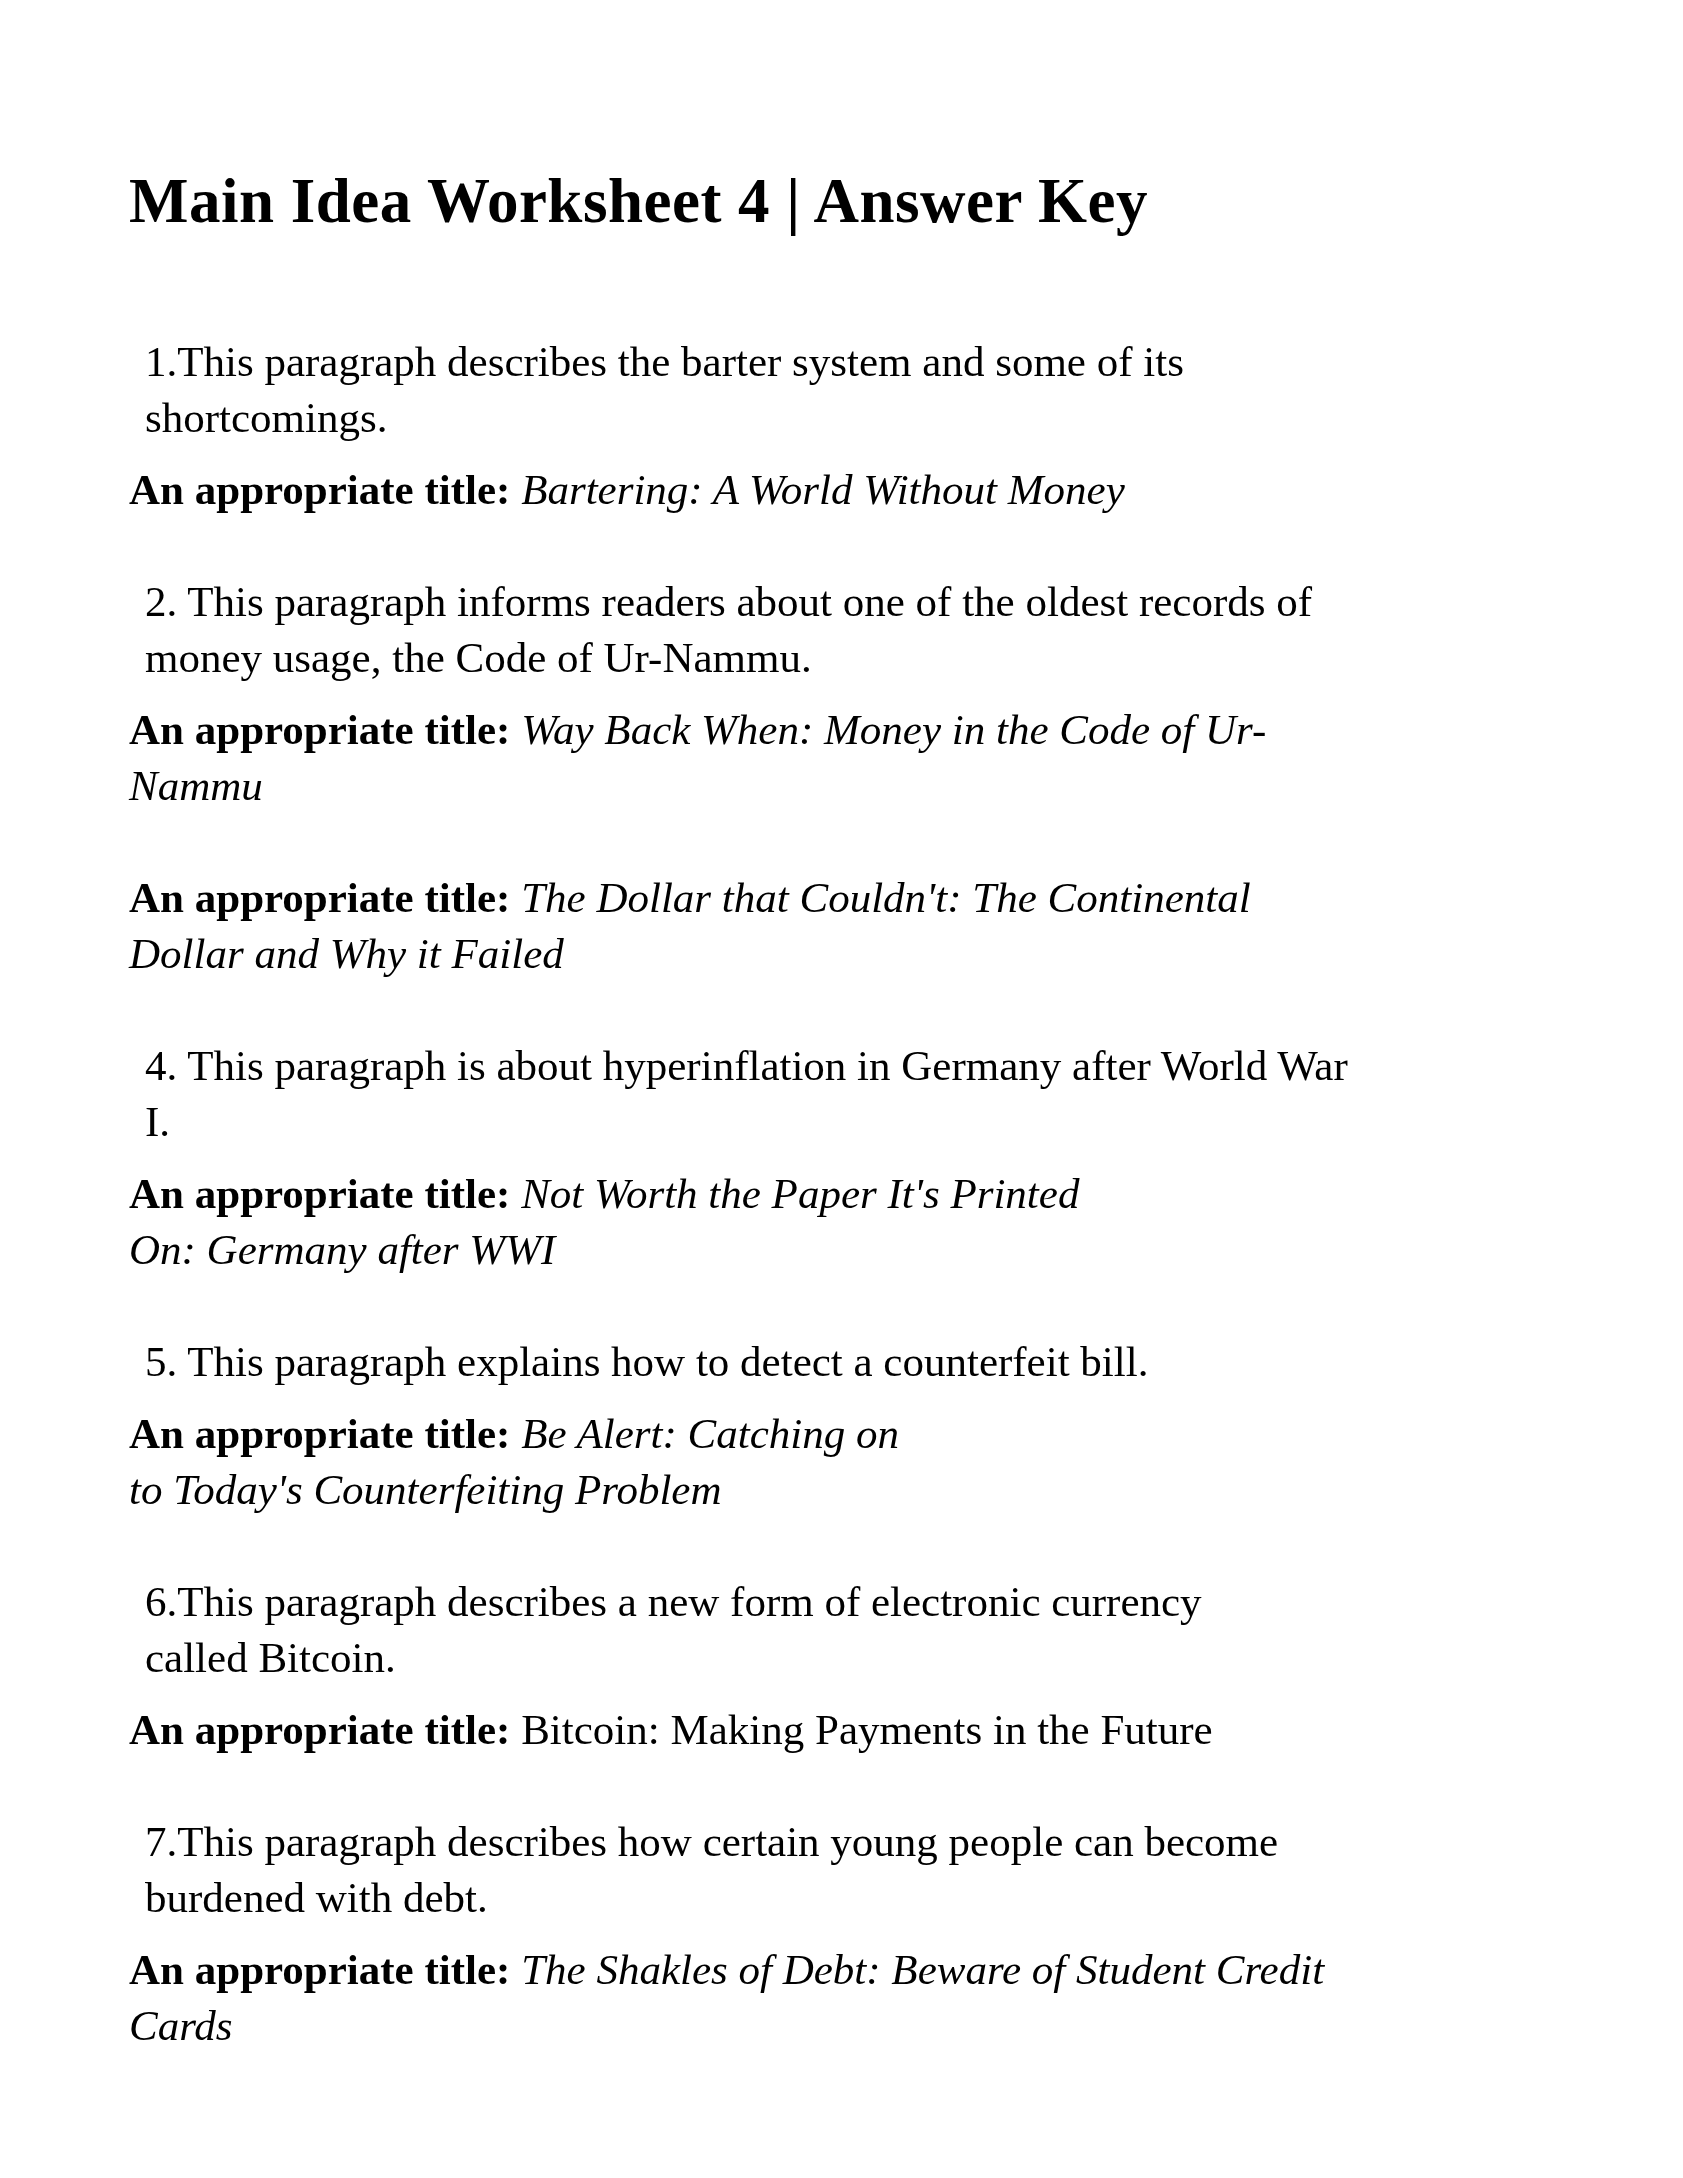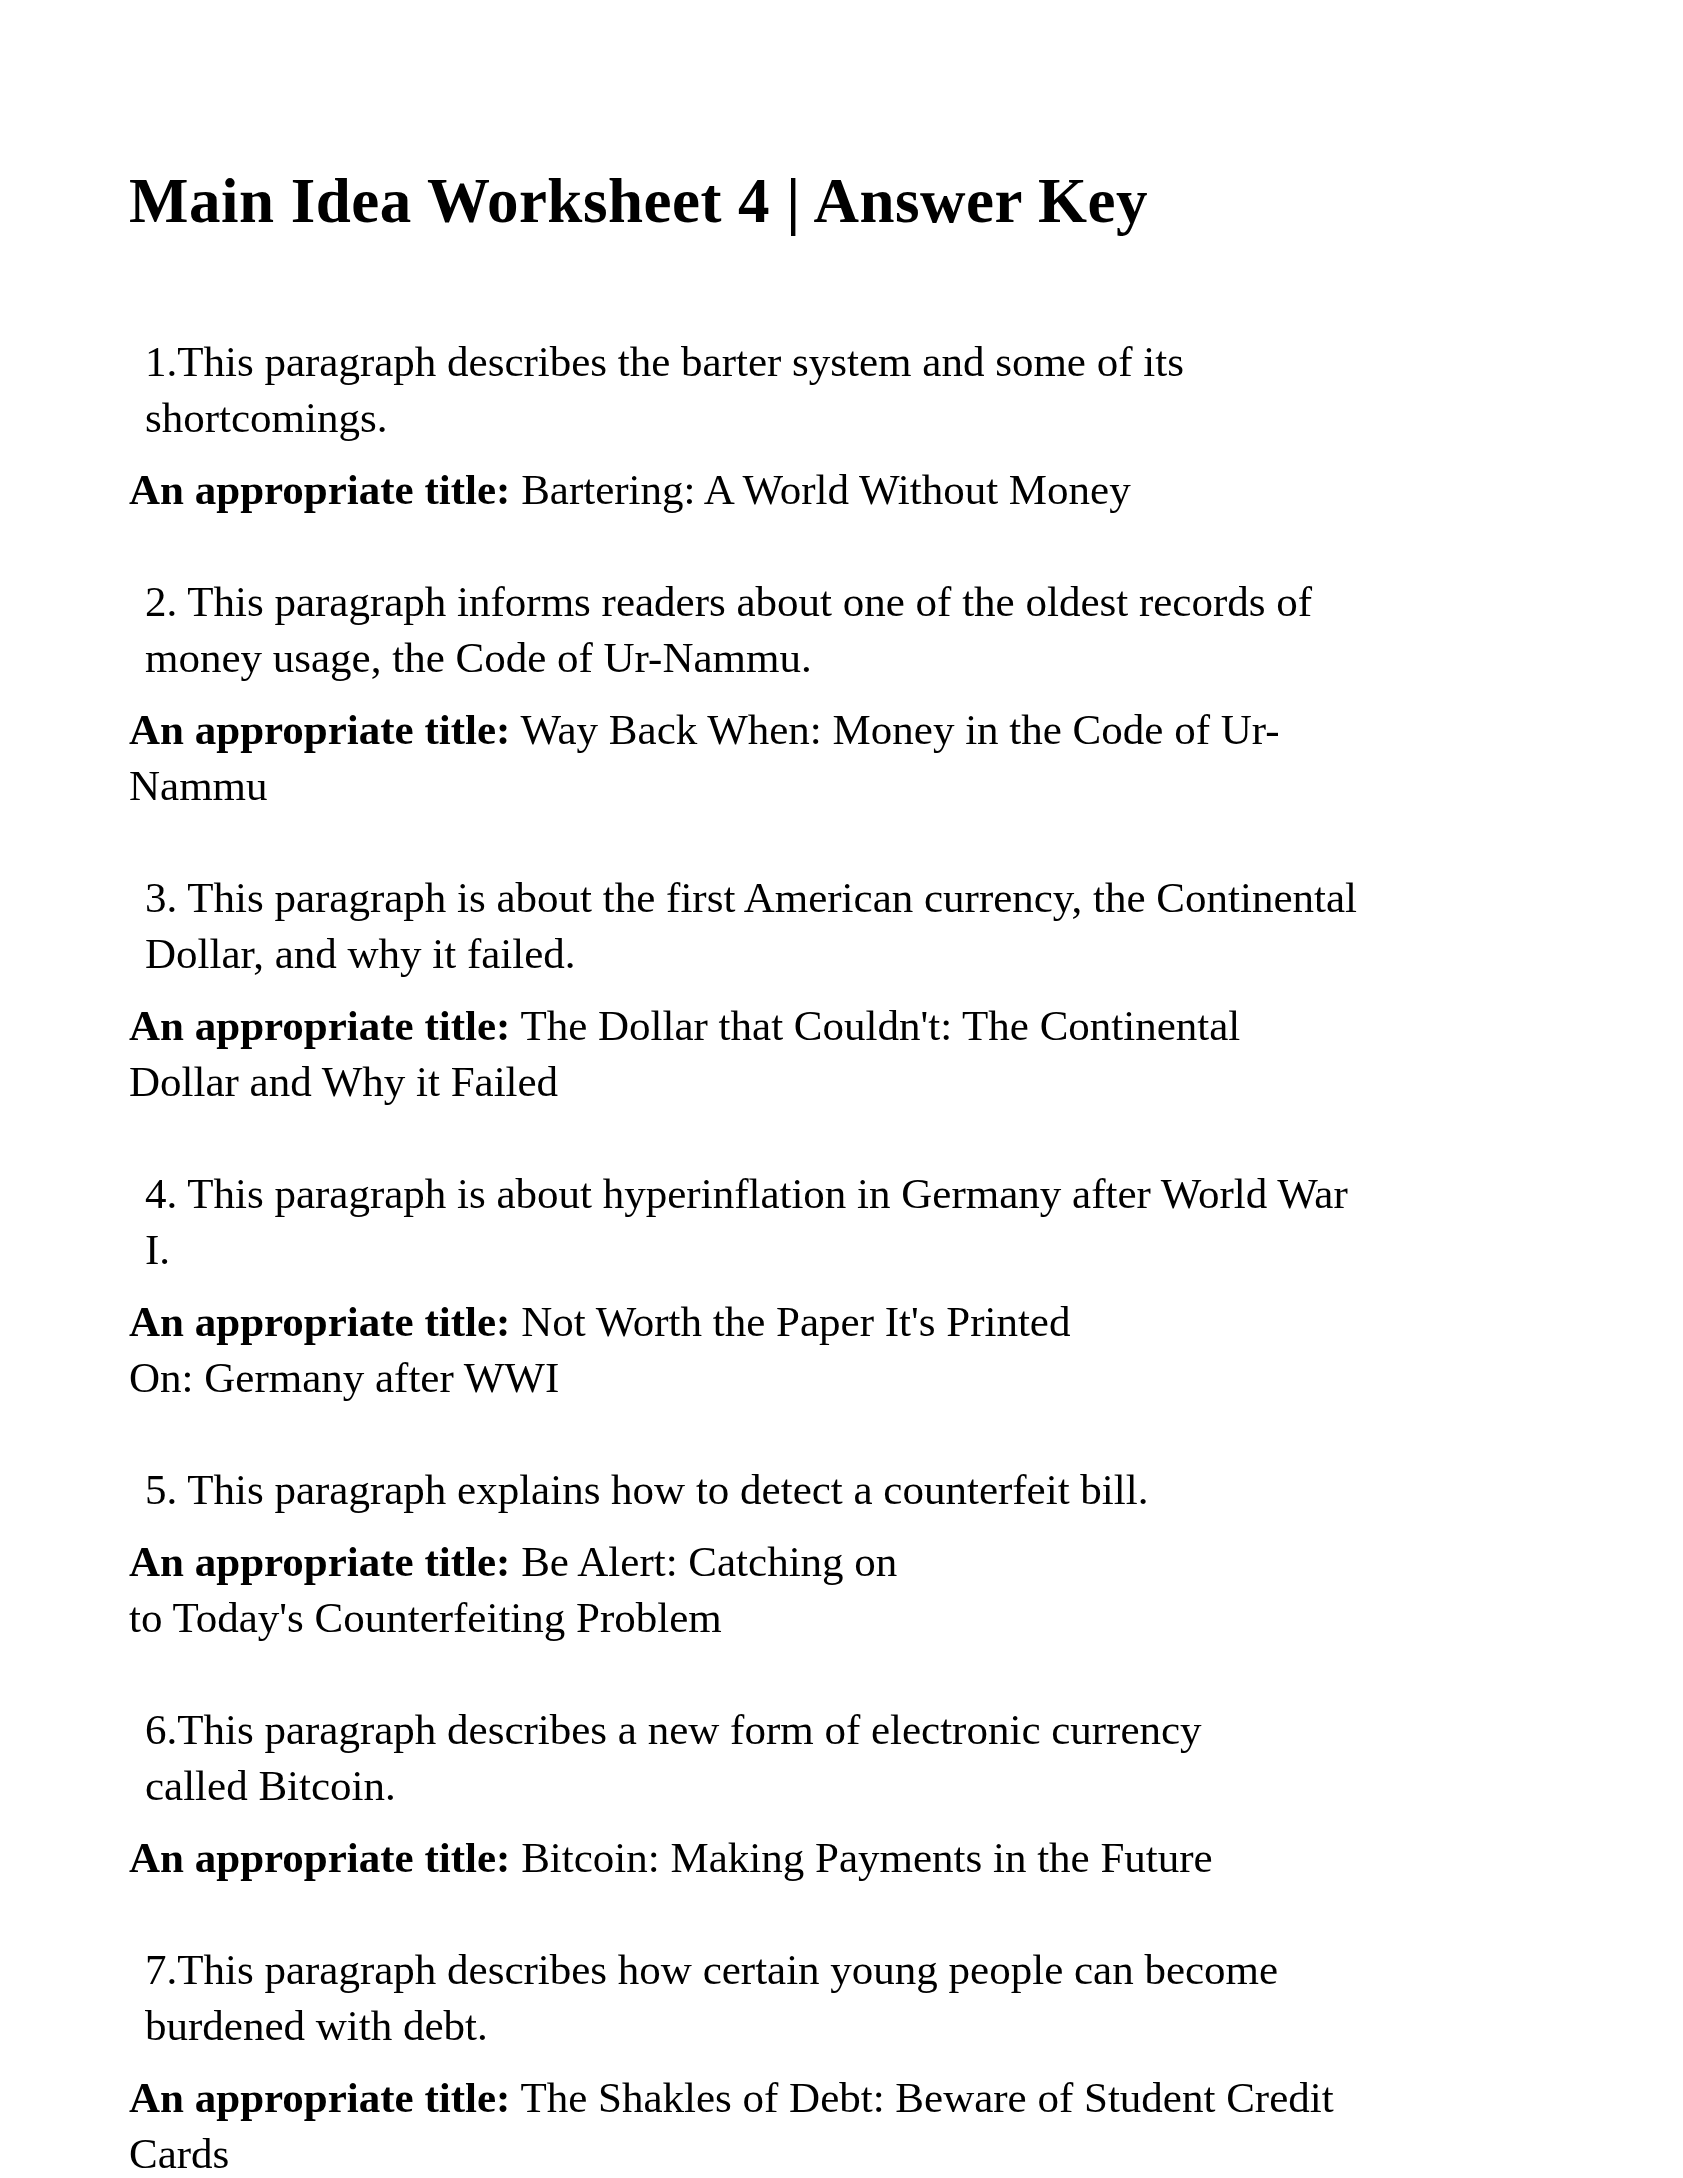--- a/index.html
+++ b/index.html
@@ -38,20 +38,21 @@
     white-space: pre-line;
   }
   .answer {
     margin: 0;
   }
   .t-label {
     font-weight: 700;
     text-align: right;
   }
   .t-text {
+    font-style: italic;
     white-space: pre-line;
   }
   .t-text.plain {
     font-style: normal;
   }
 </style>
 </head>
 <body>
 
 <div class="page">
@@ -65,22 +66,20 @@
   </section>
 
   <section class="item">
     <p class="desc">2. This paragraph informs readers about one of the oldest records of
 money usage, the Code of Ur-Nammu.</p>
     <p class="answer"><strong class="t-label">An appropriate title:</strong> <span class="t-text">Way Back When: Money in the Code of Ur-
 Nammu</span></p>
   </section>
 
   <section class="item">
-    <p class="desc">3. This paragraph is about the first American currency, the Continental
-Dollar, and why it failed.</p>
     <p class="answer"><strong class="t-label">An appropriate title:</strong> <span class="t-text">The Dollar that Couldn't: The Continental
 Dollar and Why it Failed</span></p>
   </section>
 
   <section class="item">
     <p class="desc">4. This paragraph is about hyperinflation in Germany after World War
 I.</p>
     <p class="answer"><strong class="t-label">An appropriate title:</strong> <span class="t-text">Not Worth the Paper It's Printed
 On: Germany after WWI</span></p>
   </section>

